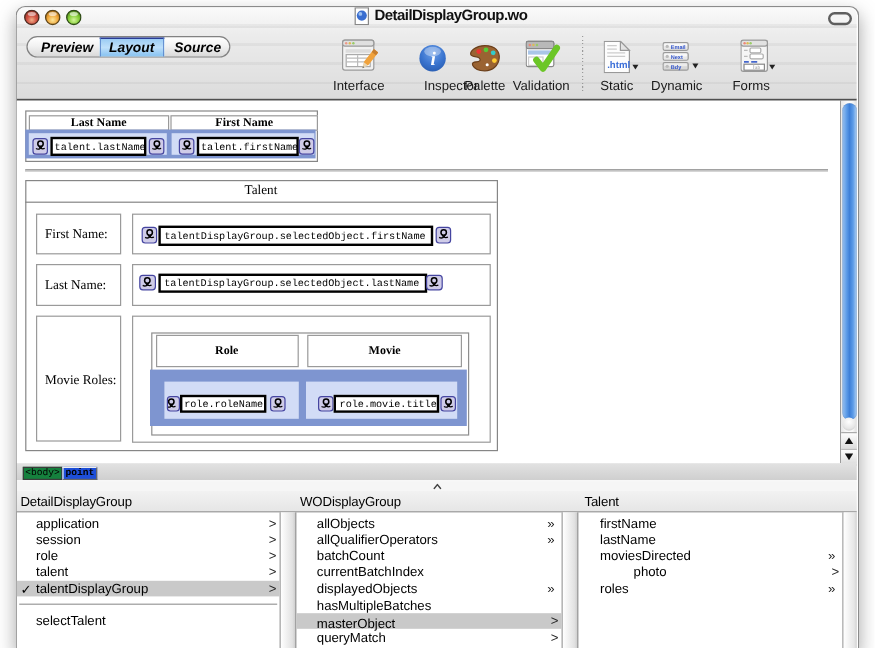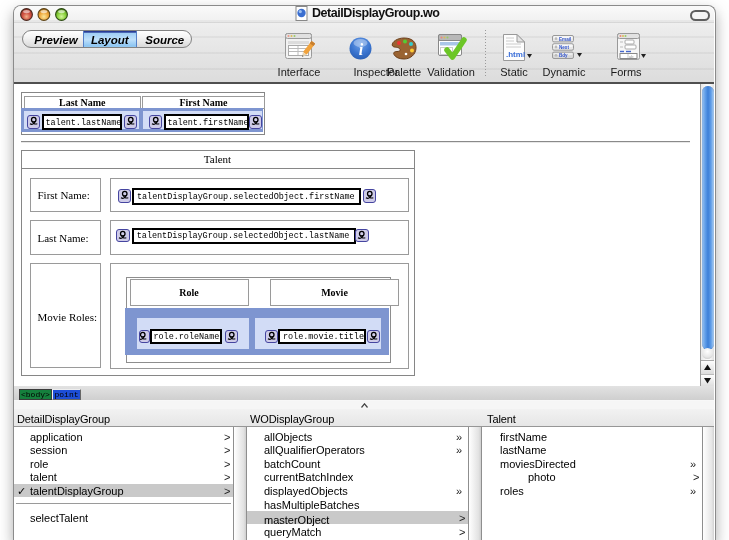--- a/index.html
+++ b/index.html
@@ -283,21 +283,21 @@
           <use href="#qg"></use>
         </svg>
       </div>
 <div class="a gb serif" style="left:29.5px;top:263px;width:69px;height:103px;font-size:11px;">
         <div style="margin:47px 0 0 7px;">Movie Roles:</div>
       </div>
 <div class="a gb" style="left:109.5px;top:263px;width:297px;height:104px;"></div>
 
 <div class="a" style="left:126px;top:276.5px;width:263px;height:84px;border:1px solid #8e8e8e;"></div>
 <div class="a gb serif" style="left:129.5px;top:278.5px;width:117px;height:25px;line-height:25px;text-align:center;font-size:10px;font-weight:bold;">Role</div>
-<div class="a gb serif" style="left:270px;top:278.5px;width:127px;height:25px;line-height:25px;text-align:center;font-size:10px;font-weight:bold;">Movie</div>
+<div class="a gb serif" style="left:256px;top:278.5px;width:127px;height:25px;line-height:25px;text-align:center;font-size:10px;font-weight:bold;">Movie</div>
 <div class="a peri" style="left:125px;top:307.5px;width:263.5px;height:47px;"></div>
 <div class="a lblu" style="left:137px;top:318.3px;width:112px;height:31px;"></div>
 <div class="a lblu" style="left:254.5px;top:318.3px;width:126.5px;height:31px;"></div>
 <div class="a bq" style="left:138.5px;top:329.5px;width:9px;height:11.8px;overflow:hidden;">
         <svg width="11.5" height="11.5" viewBox="0 0 13 13" style="margin-left:-2.5px;">
           <use href="#qg"></use>
         </svg>
       </div>
 <div class="a tbx" style="left:149.5px;top:328.7px;width:68px;height:11.5px;">
         <div class="mt" style="margin:1px 0 0 2px;">role.roleName</div>
@@ -334,21 +334,21 @@
       </div>
 <div class="a" style="left:701px;top:373.5px;width:13px;height:12.5px;background:linear-gradient(180deg,#fdfdfd,#dcdcdc);border-top:1px solid #bbb;border-bottom:1px solid #999;">
         <svg width="13" height="12">
           <path d="M6.5 8.5 L10 3 L3 3 Z" fill="#111"></path>
         </svg>
       </div>
 </div>
 
 <div class="a" style="left:14px;top:386px;width:700px;height:14px;background:linear-gradient(180deg,#e2e2e2,#cfcfcf);border-bottom:1px solid #f8f8f8;"></div>
 <div class="a mono" style="left:18.5px;top:388.5px;height:9.5px;line-height:9.5px;padding:0 1.5px;font-size:8px;background:#15803d;border:1px solid #3c3c3c;">&lt;body&gt;</div>
-<div class="a mono" style="left:52px;top:388.5px;height:9.5px;line-height:9.5px;padding:0 1.5px;font-size:8px;background:#1d4ed8;border:1px solid #777;border-color:#eee #666 #666 #eee;">point</div>
+<div class="a mono" style="left:52px;top:388.5px;height:9.5px;line-height:9.5px;padding:0 1.5px;font-size:8px;background:#1d4ed8;border:1px solid #777;border-color:#eee #666 #666 #eee;font-weight:bold;">point</div>
 
 <div class="a" style="left:14px;top:401px;width:700px;height:8px;background:#f6f6f6;"></div>
 <div class="a" style="left:361px;top:402.5px;">
       <svg width="7" height="5">
         <path d="M0.5 4.5 L3.5 0.8 L6.5 4.5" fill="none" stroke="#444" stroke-width="1.2"></path>
       </svg>
     </div>
 
 <div class="a" style="left:14px;top:409px;width:700px;height:17px;background:linear-gradient(180deg,#f2f2f2,#e6e6e6);border-bottom:1px solid #969696;"></div>
 <div class="a row" style="left:17px;top:412.5px;font-size:11px;letter-spacing:-0.1px;">DetailDisplayGroup</div>

